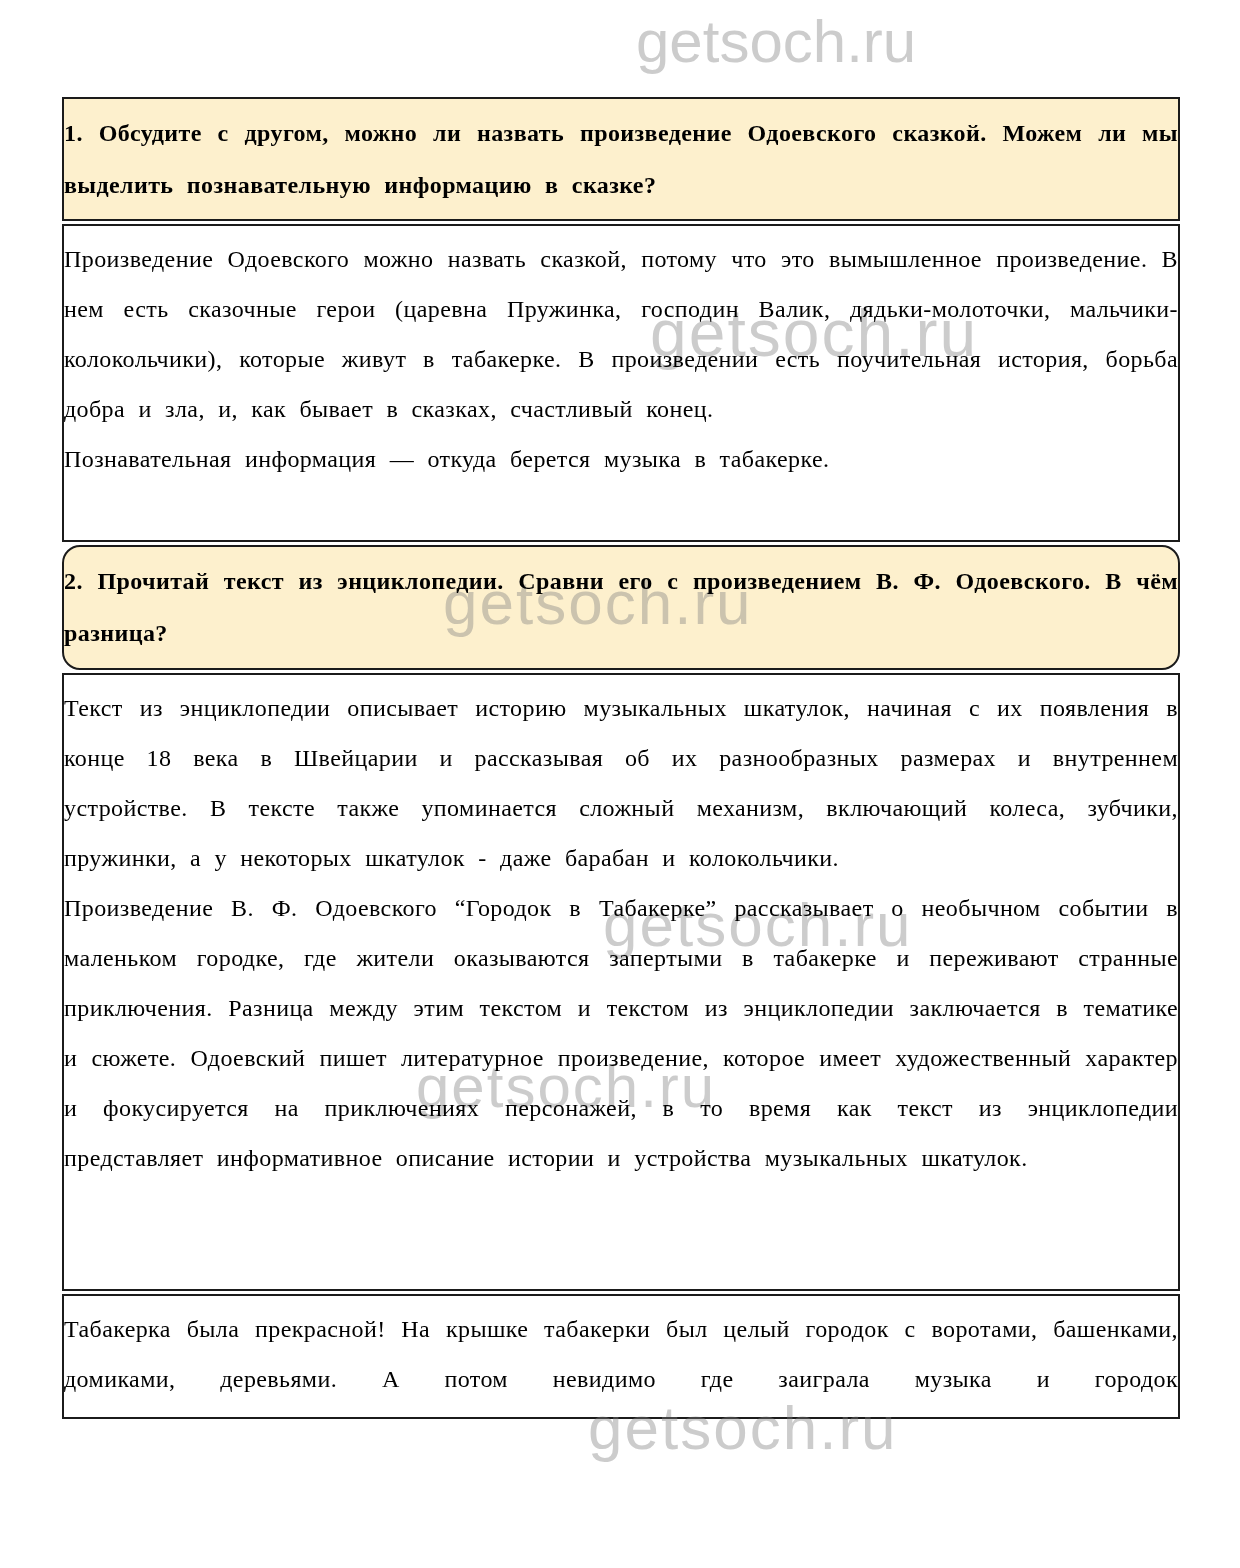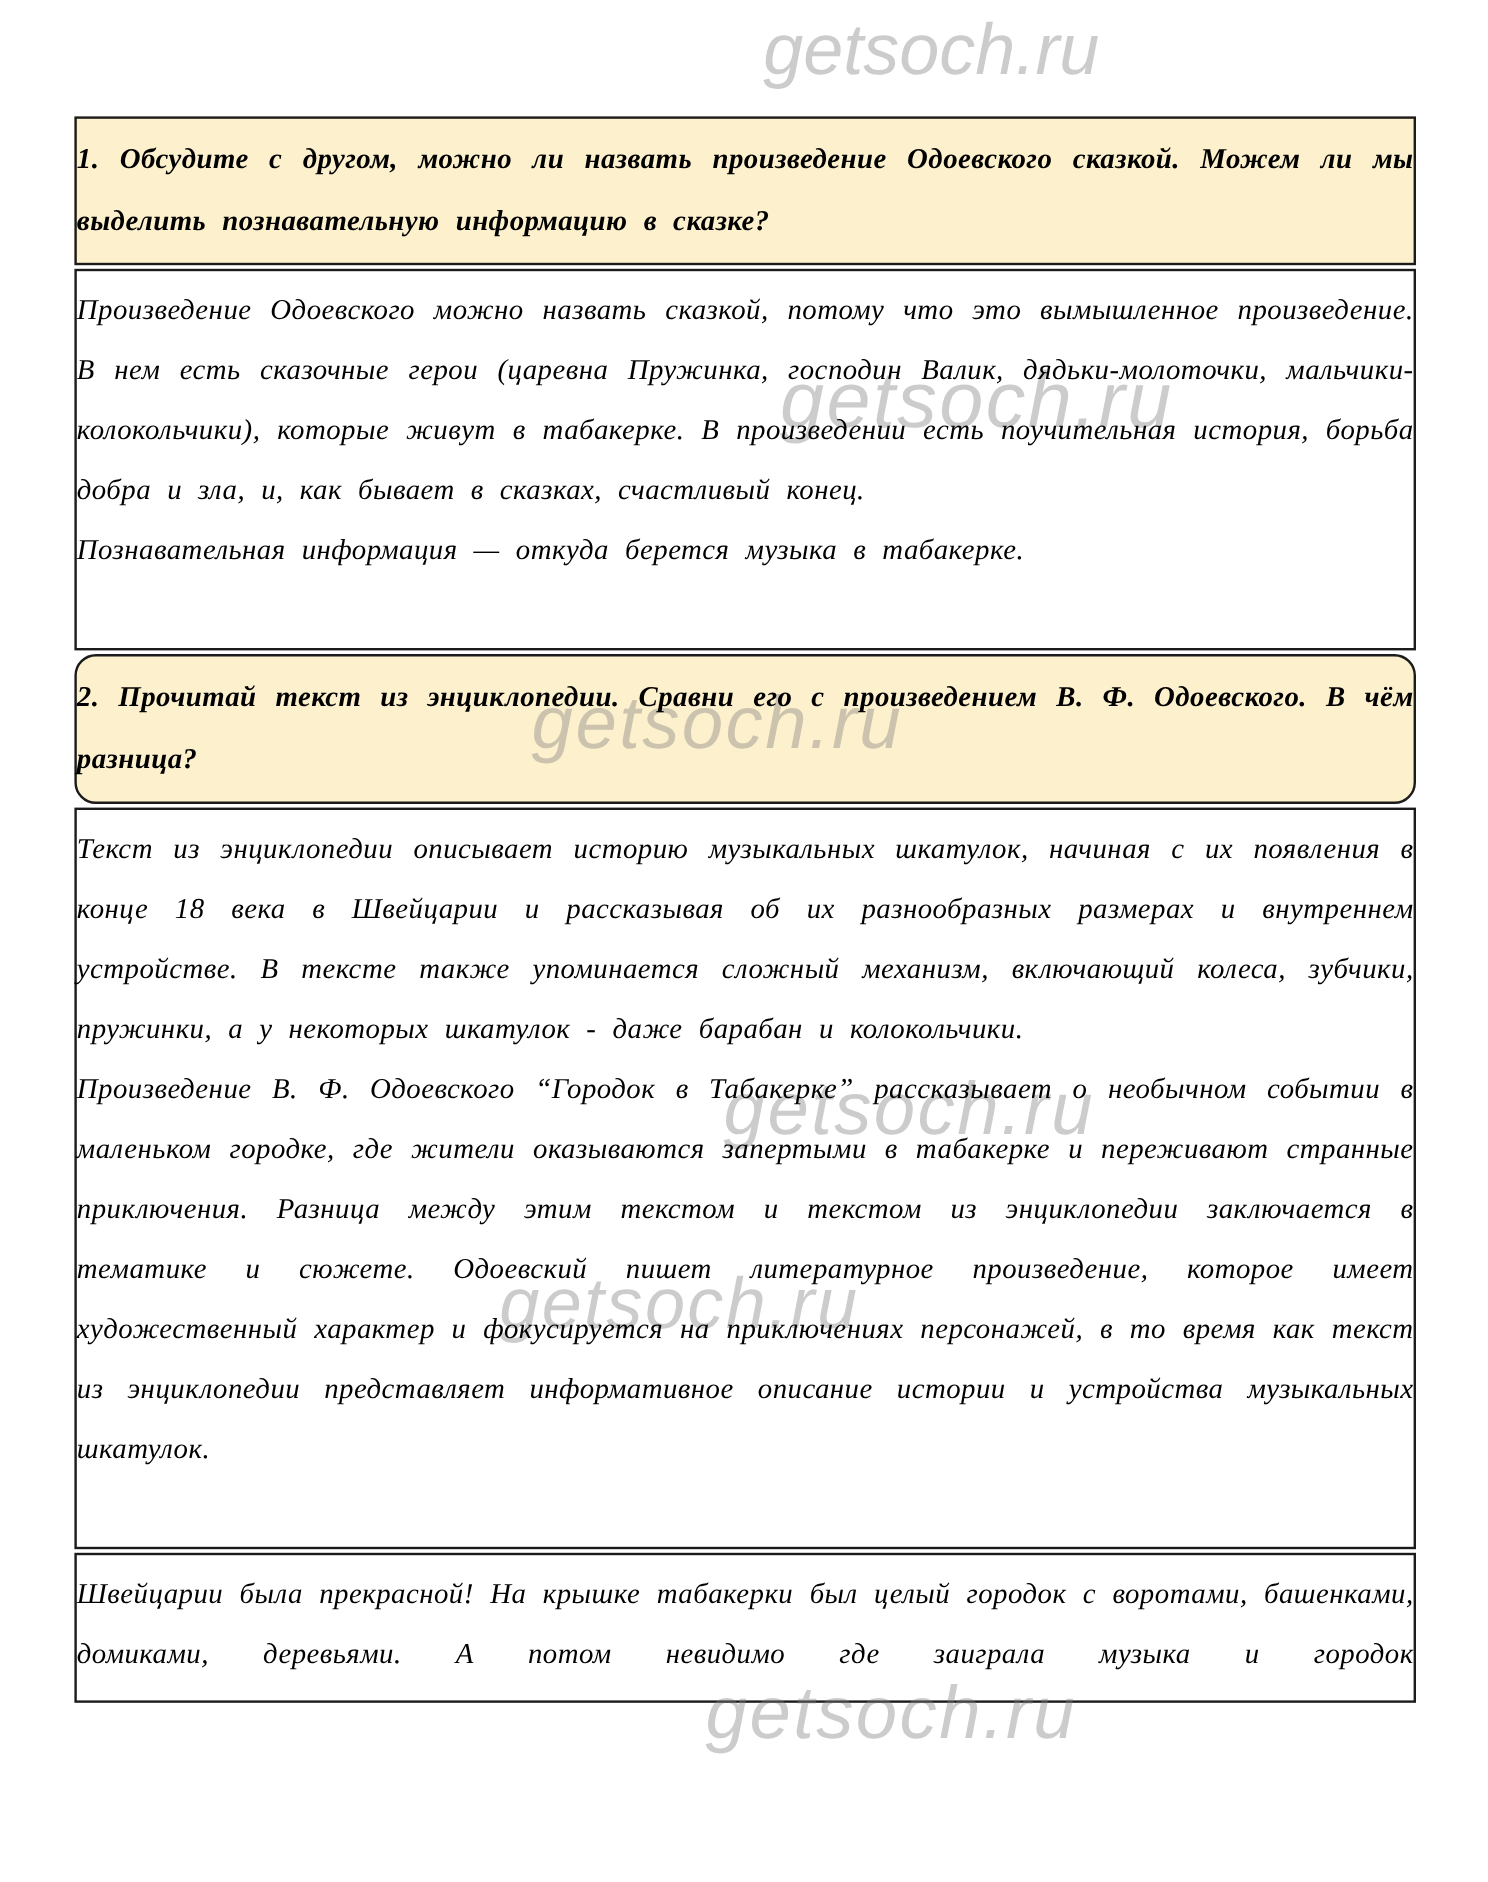--- a/index.html
+++ b/index.html
@@ -8,21 +8,20 @@
     background: #ffffff;
   }
   .page {
     position: relative;
     width: 1240px;
     height: 1568px;
     background: #ffffff;
     overflow: hidden;
     font-family: "Liberation Serif", serif;
     color: #000000;
-    font-style: italic;
   }
   
   .content {
     position: absolute;
     left: 62px;
     top: 97px;
     width: 1118px;
   }
   .block {
     box-sizing: border-box;
@@ -98,17 +97,17 @@
         <p class="txt">Познавательная информация — откуда берется музыка в табакерке.</p>
       </div>
       <div class="block q">
         <p class="txt">2. Прочитай текст из энциклопедии. Сравни его с произведением В. Ф. Одоевского. В чём разница?</p>
       </div>
       <div class="block a">
         <p class="txt">Текст из энциклопедии описывает историю музыкальных шкатулок, начиная с их появления в конце 18 века в Швейцарии и рассказывая об их разнообразных размерах и внутреннем устройстве. В тексте также упоминается сложный механизм, включающий колеса, зубчики, пружинки, а у некоторых шкатулок - даже барабан и колокольчики.</p>
         <p class="txt">Произведение В. Ф. Одоевского “Городок в Табакерке” рассказывает о необычном событии в маленьком городке, где жители оказываются запертыми в табакерке и переживают странные приключения. Разница между этим текстом и текстом из энциклопедии заключается в тематике и сюжете. Одоевский пишет литературное произведение, которое имеет художественный характер и фокусируется на приключениях персонажей, в то время как текст из энциклопедии представляет информативное описание истории и устройства музыкальных шкатулок.</p>
       </div>
       <div class="block a">
-        <p class="txt">Швейцарии была прекрасной! На крышке табакерки был целый городок с воротами, башенками, домиками, деревьями. А потом невидимо где заиграла музыка и городок</p>
+        <p class="txt">Табакерка была прекрасной! На крышке табакерки был целый городок с воротами, башенками, домиками, деревьями. А потом невидимо где заиграла музыка и городок</p>
       </div>
     </div>
 
 </div>
 
 </body></html>

